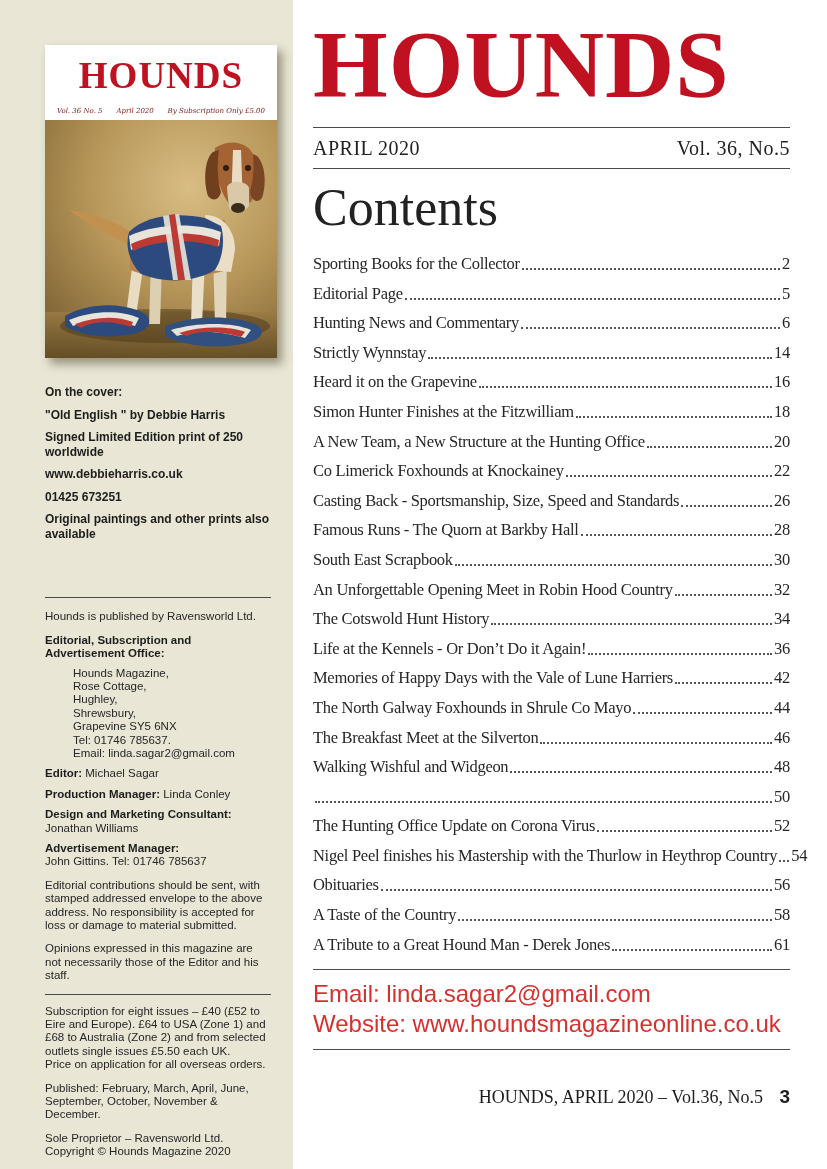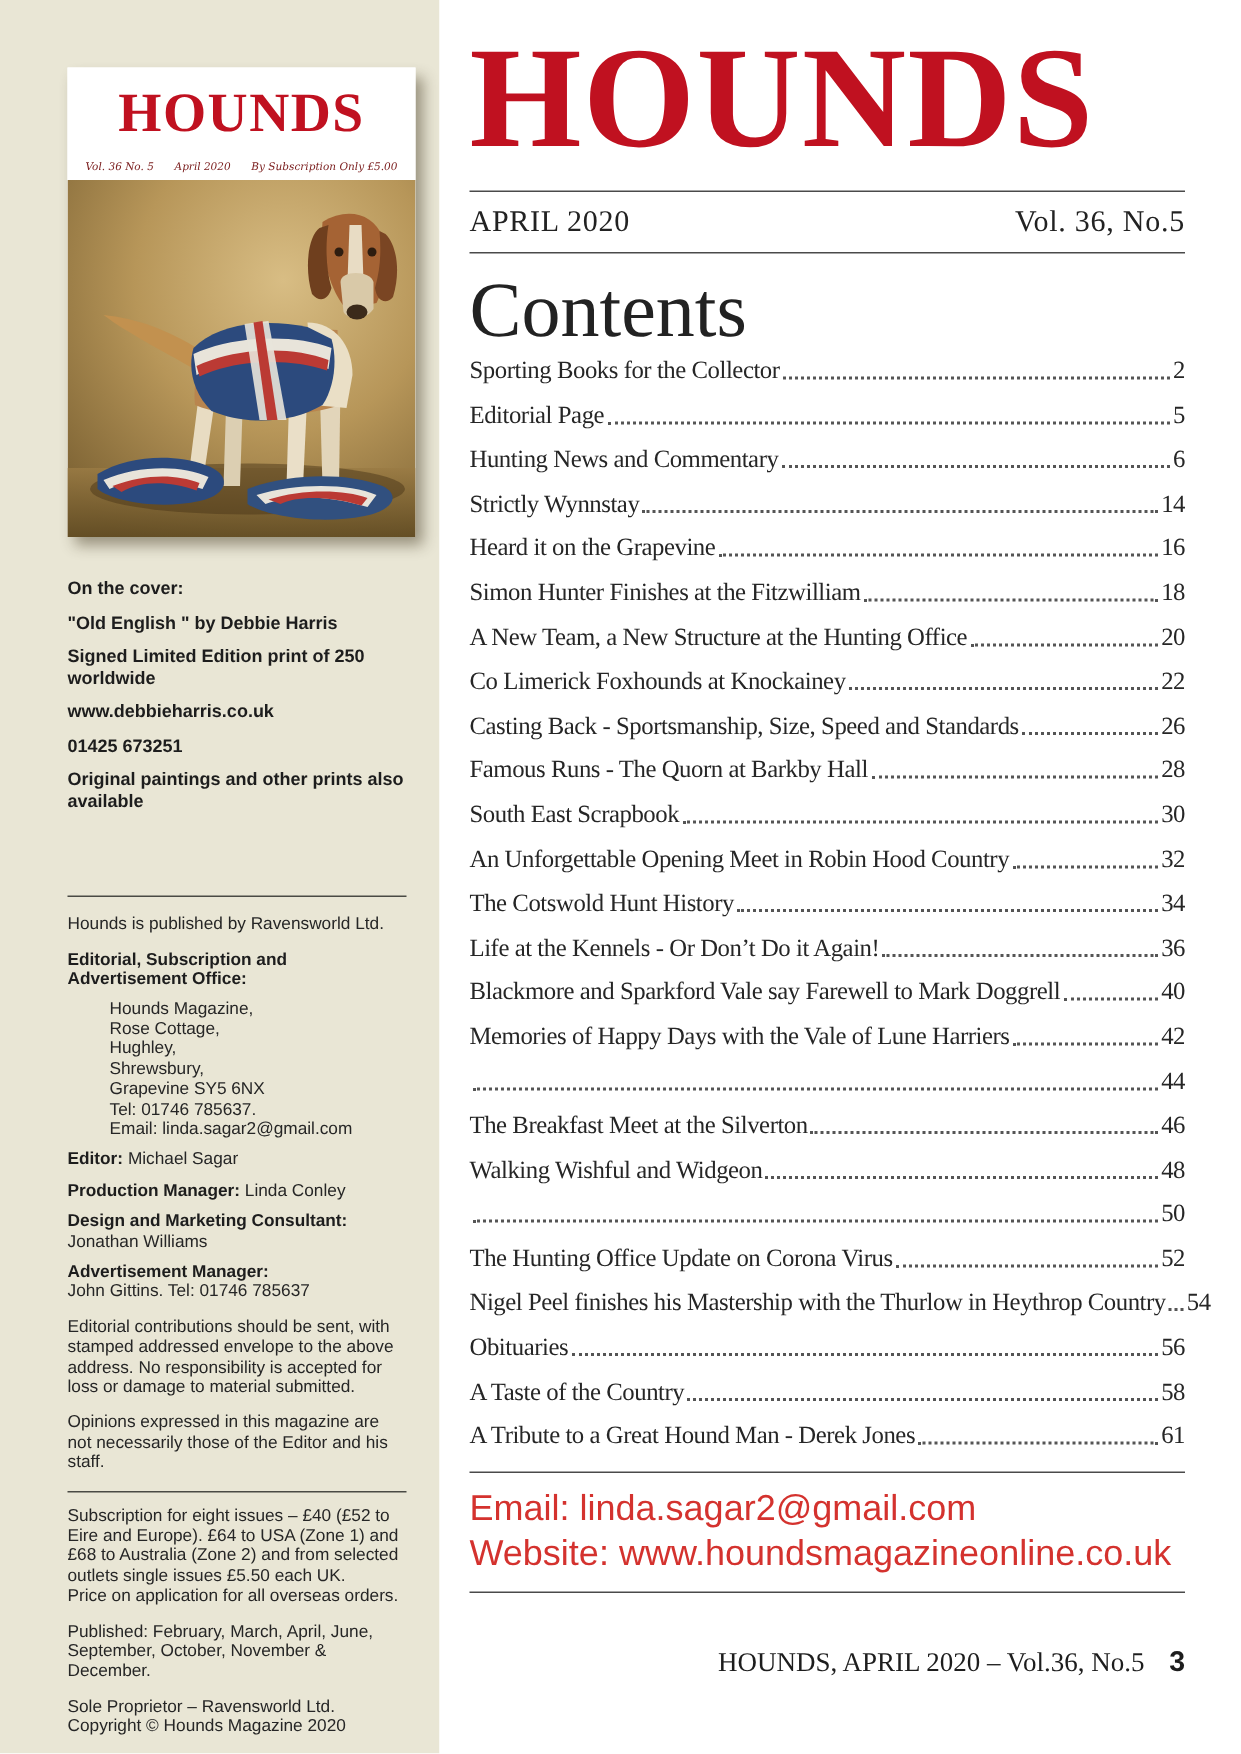--- a/index.html
+++ b/index.html
@@ -58,21 +58,21 @@
   .rule { border:none; border-top:1px solid #4a4a4a; margin:0; }
   .rule-mast { margin-top:13px; }
   .dateline {
     display:flex; justify-content:space-between; align-items:baseline;
     padding:9px 0 8px 0;
     font-family:"Liberation Serif","DejaVu Serif",serif;
     font-size:20px; color:#222222; letter-spacing:0.5px;
   }
   .contents-title {
     font-family:"Liberation Serif","DejaVu Serif",serif;
-    font-size:52px; line-height:58px; color:#222222; margin:10px 0 0 0;
+    font-size:52px; line-height:58px; color:#222222; margin:10px 0 17px 0;
   }
   .toc-row { display:flex; align-items:flex-end; margin-bottom:9.6px; }
   .toc-title, .toc-page {
     font-family:"Liberation Serif","DejaVu Serif",serif;
     font-size:16.5px; line-height:20px; letter-spacing:-0.3px;
     color:#262626; white-space:nowrap;
   }
   .toc-dots {
     flex:1; min-width:10px; margin:0 2px;
     border-bottom:2px dotted #555; margin-bottom:4px;
@@ -270,30 +270,26 @@
         <span class="toc-title">The Cotswold Hunt History</span>
         <span class="toc-dots"></span>
         <span class="toc-page">34</span>
       </div>
       <div class="toc-row">
         <span class="toc-title">Life at the Kennels - Or Don’t Do it Again!</span>
         <span class="toc-dots"></span>
         <span class="toc-page">36</span>
       </div>
       <div class="toc-row">
-        <span class="toc-title">Blackmore and Sparkford Vale say Farewell to Mark Doggrell</span>
-        <span class="toc-dots"></span>
-        <span class="toc-page">40</span>
-      </div>
-      <div class="toc-row">
         <span class="toc-title">Memories of Happy Days with the Vale of Lune Harriers</span>
         <span class="toc-dots"></span>
         <span class="toc-page">42</span>
       </div>
       <div class="toc-row">
+        <span class="toc-title">The North Galway Foxhounds in Shrule Co Mayo</span>
         <span class="toc-dots"></span>
         <span class="toc-page">44</span>
       </div>
       <div class="toc-row">
         <span class="toc-title">The Breakfast Meet at the Silverton</span>
         <span class="toc-dots"></span>
         <span class="toc-page">46</span>
       </div>
       <div class="toc-row">
         <span class="toc-title">Walking Wishful and Widgeon</span>

